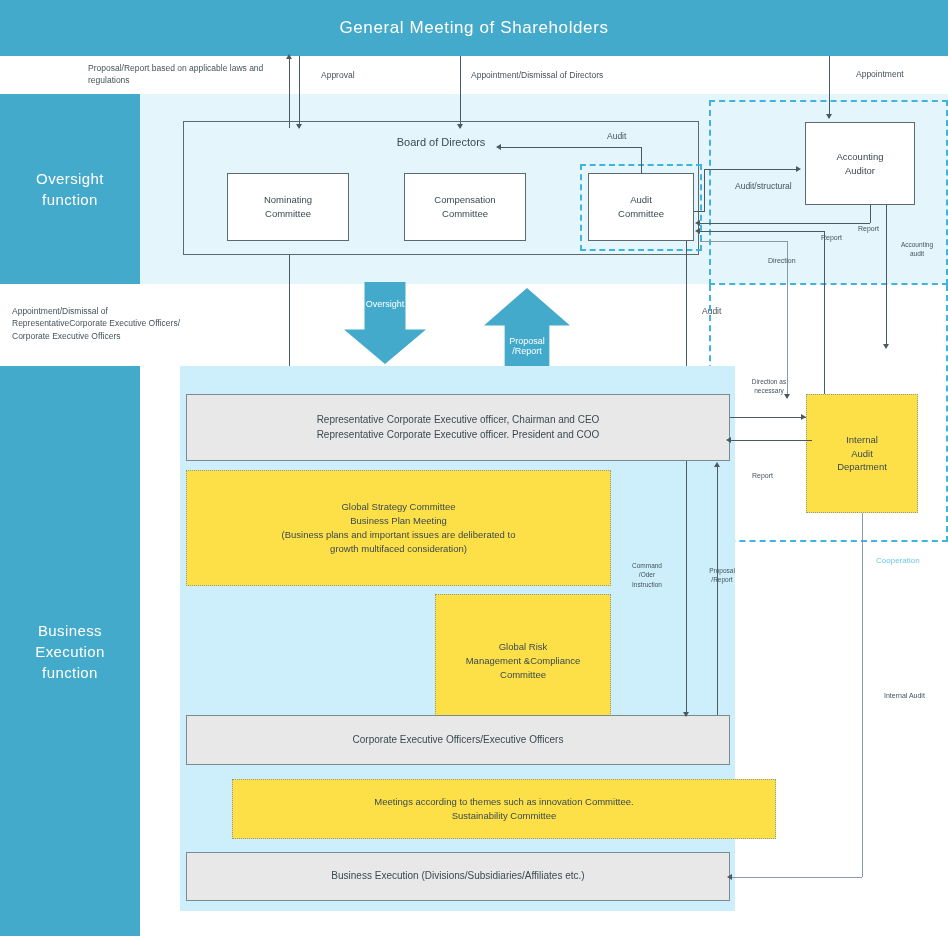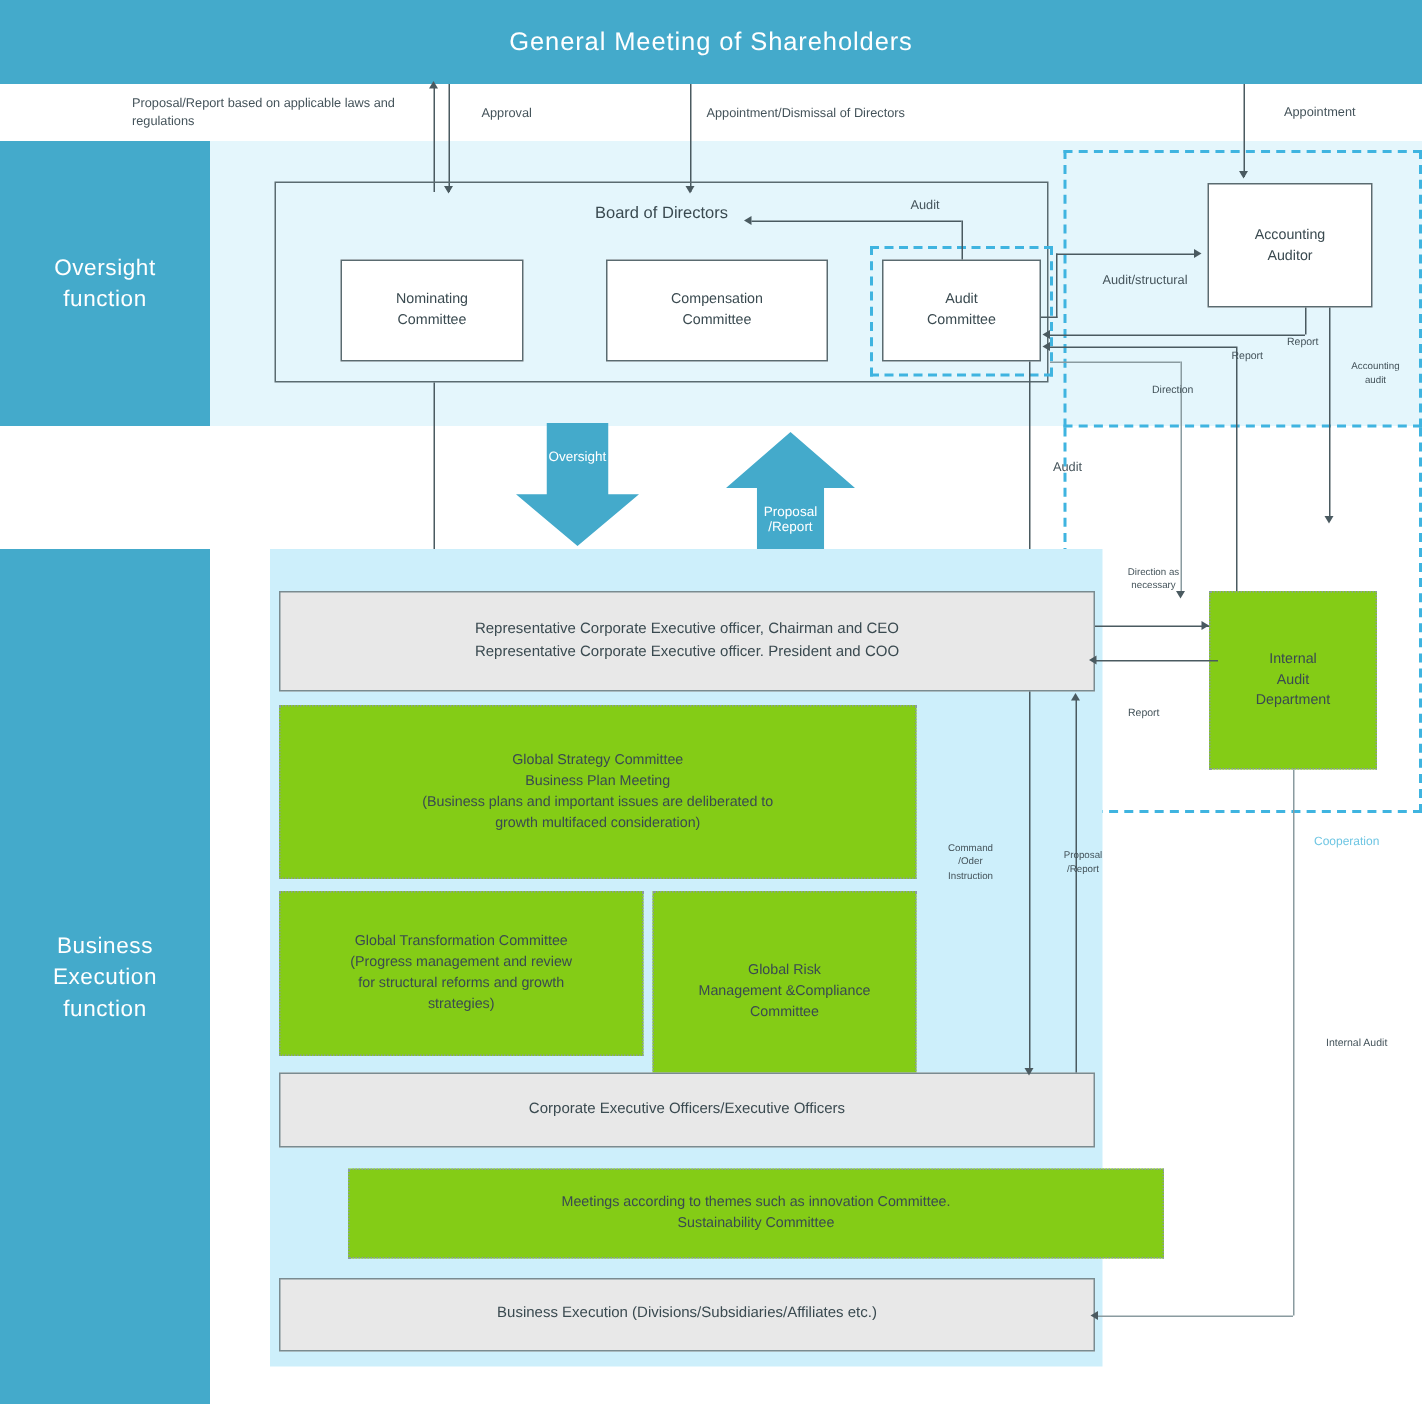--- a/index.html
+++ b/index.html
@@ -46,21 +46,21 @@
     position: absolute; background: #ffffff; border: 1px solid #5A6B70;
     display: flex; align-items: center; justify-content: center;
     text-align: center; color: #3A4A50; line-height: 1.45;
   }
   .box-bod {
     background: transparent; border: 1px solid #5A6B70;
     align-items: flex-start; justify-content: center; padding-top: 13px;
   }
   .box-gray { background: #E8E8E8; border: 1px solid #7A8B90; }
   .box-dotted {
-    background: #84cc16; border: 1px dotted #8A9BA0;
+    background: #fde047; border: 1px dotted #8A9BA0;
   }
 
   .dashed-region {
     position: absolute; border: 2px dashed #3FB4E0; background: transparent;
   }
 
   
   .ln { position: absolute; background: #4A5A60; }
   .lnh { height: 1px; }
   .lnv { width: 1px; }
@@ -135,21 +135,21 @@
     <span>Board of Directors</span>
   </div>
 
   <div class="box" style="left:227px; top:173px; width:122px; height:68px; font-size:9.5px;">
     <div>
       <div>Nominating</div>
       <div>Committee</div>
     </div>
   </div>
 
-  <div class="box" style="left:404px; top:173px; width:148px; height:68px; font-size:9.5px;">
+  <div class="box" style="left:404px; top:173px; width:122px; height:68px; font-size:9.5px;">
     <div>
       <div>Compensation</div>
       <div>Committee</div>
     </div>
   </div>
 
   <div class="dashed-region" style="left:580px; top:164px; width:122px; height:87px;"></div>
 
   <div class="box" style="left:588px; top:173px; width:106px; height:68px; font-size:9.5px;">
     <div>
@@ -199,20 +199,21 @@
     <div>Accounting</div>
     <div>audit</div>
   </div>
 
   <div class="dashed-region" style="left:709px; top:285px; width:239px; height:257px; border-top:none;"></div>
 
   <div class="ln lnv" style="left:686px; top:241px; height:142px;"></div>
   <div class="arrow arr-down" style="left:682.5px; top:380px;"></div>
   <div class="lbl lbl-top" style="left:702px; top:305px;">Audit</div>
 
+  <div class="lbl lbl-top" style="left:12px; top:305px; width:185px;">Appointment/Dismissal of RepresentativeCorporate Executive Officers/ Corporate Executive Officers</div>
   <div class="ln lnv" style="left:289px; top:255px; height:130px;"></div>
   <div class="arrow arr-down" style="left:285.5px; top:382px;"></div>
 
   <div class="blockarrow ba-down" style="left:344px; top:282px;">
     <span>Oversight</span>
   </div>
   <div class="blockarrow ba-up" style="left:484px; top:288px;">
     <div>Proposal</div>
     <div>/Report</div>
   </div>
@@ -235,28 +236,20 @@
 
   <div class="box box-dotted" style="left:186px; top:470px; width:425px; height:116px; font-size:9.5px;">
     <div>
       <div>Global Strategy Committee</div>
       <div>Business Plan Meeting</div>
       <div>(Business plans and important issues are deliberated to</div>
       <div>growth multifaced consideration)</div>
     </div>
   </div>
 
-  <div class="box box-dotted" style="left:186px; top:594px; width:243px; height:110px; font-size:9.5px;">
-    <div>
-      <div>Global Transformation Committee</div>
-      <div>(Progress management and review</div>
-      <div>for structural reforms and growth</div>
-      <div>strategies)</div>
-    </div>
-  </div>
 
   <div class="box box-dotted" style="left:435px; top:594px; width:176px; height:134px; font-size:9.5px;">
     <div>
       <div>Global Risk</div>
       <div>Management &amp;Compliance</div>
       <div>Committee</div>
     </div>
   </div>
 
   <div class="box box-gray" style="left:186px; top:715px; width:544px; height:50px; font-size:10px;">

